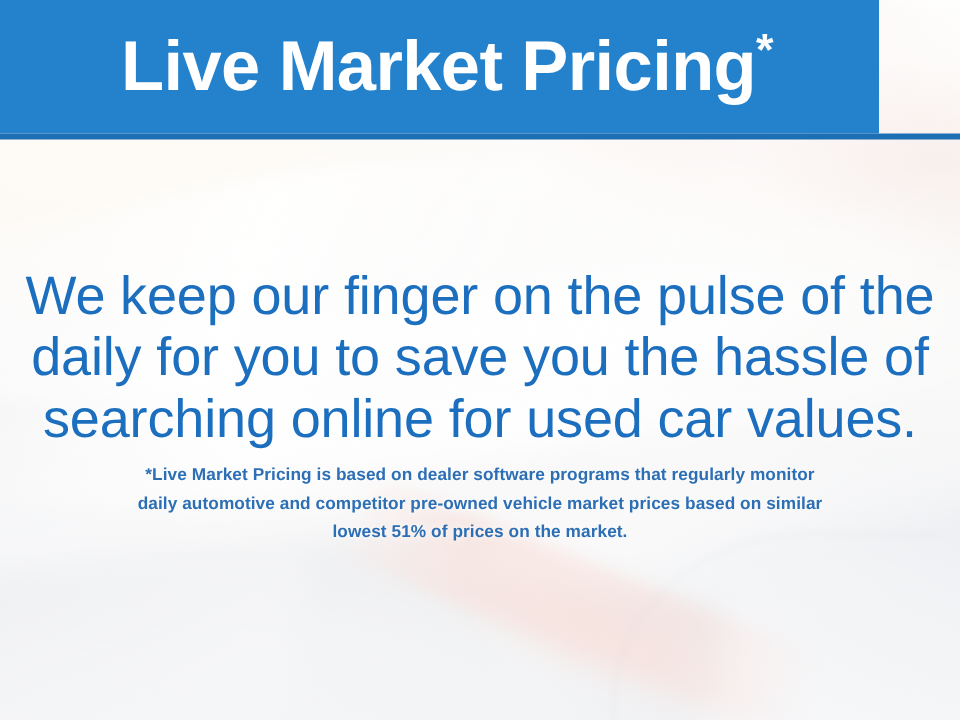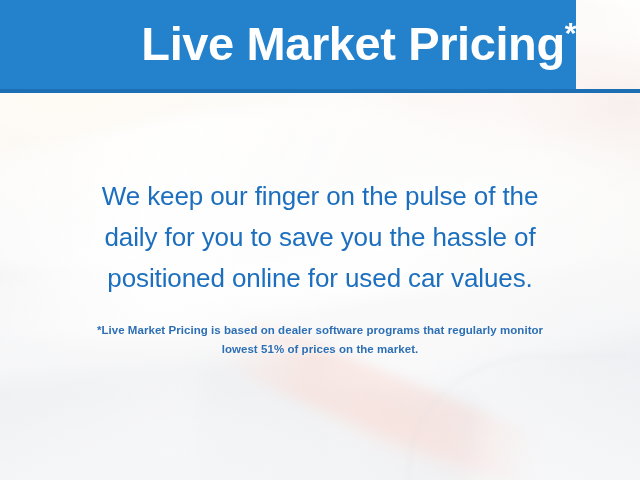--- a/index.html
+++ b/index.html
@@ -158,22 +158,23 @@
   
   .header-banner {
     position: absolute;
     left: 0;
     top: 0;
     width: 576px;
     height: 89px;
     background: #2482CC;
     display: flex;
     align-items: center;
-    justify-content: flex-end;
+    justify-content: center;
     z-index: 5;
+    padding-left: 10px;
   }
   .header-underline {
     position: absolute;
     left: 0;
     top: 89px;
     width: 640px;
     height: 4px;
     background: #1C6FB3;
     z-index: 5;
   }
@@ -197,38 +198,38 @@
 
   
   .headline {
     position: absolute;
     left: 0;
     top: 176px;
     width: 640px;
     z-index: 4;
     text-align: center;
     color: #1C6FBE;
-    font-size: 26px;
+    font-size: 36px;
     font-weight: normal;
     line-height: 41px;
     letter-spacing: -0.1px;
     margin: 0;
     padding: 0;
     text-shadow: 0 0 6px rgba(255,255,255,0.95), 0 0 12px rgba(255,255,255,0.8);
   }
   .headline-line {
     display: block;
     white-space: nowrap;
   }
 
   
   .fineprint {
     position: absolute;
     left: 28px;
-    top: 321px;
+    top: 308px;
     width: 584px;
     z-index: 4;
     text-align: center;
     color: #2D6FB5;
     font-size: 11.5px;
     font-weight: bold;
     line-height: 19px;
     letter-spacing: 0.05px;
     margin: 0;
     padding: 0;
@@ -262,21 +263,22 @@
   </div>
 
   <div class="header-banner">
     <h1 class="banner-title"><span>Live Market Pricing</span><span class="banner-title-asterisk">*</span></h1>
   </div>
   <div class="header-underline"></div>
 
   <p class="headline">
     <span class="headline-line">We keep our finger on the pulse of the</span>
     <span class="headline-line">daily for you to save you the hassle of</span>
-    <span class="headline-line">positioned online for used car values.</span>
+    <span class="headline-line">searching online for used car values.</span>
   </p>
 
   <p class="fineprint">
     <span class="fineprint-line">*Live Market Pricing is based on dealer software programs that regularly monitor</span>
+    <span class="fineprint-line">daily automotive and competitor pre-owned vehicle market prices based on similar</span>
     <span class="fineprint-line">lowest 51% of prices on the market.</span>
   </p>
 
 </div>
 
 </body></html>

